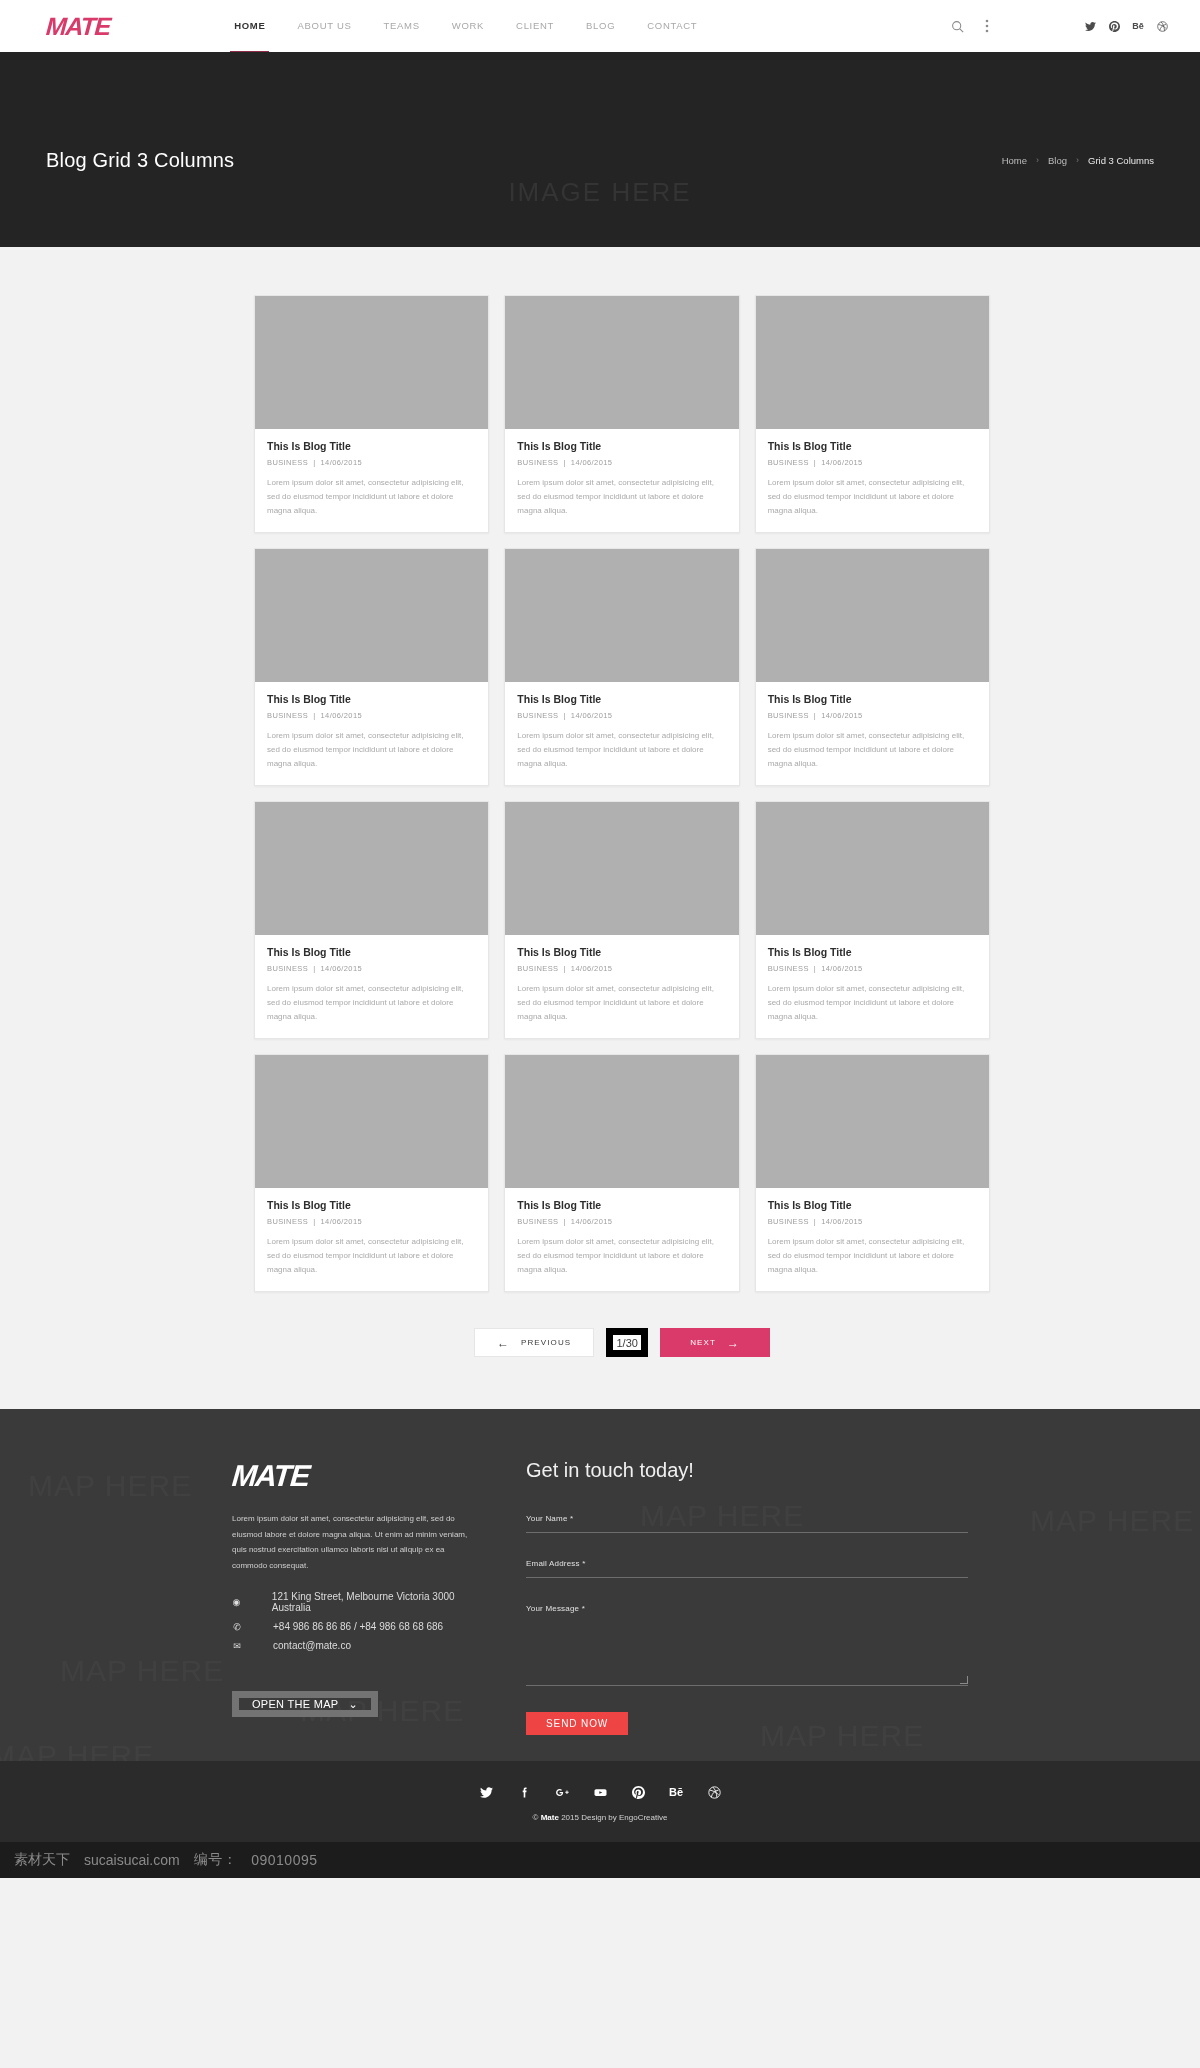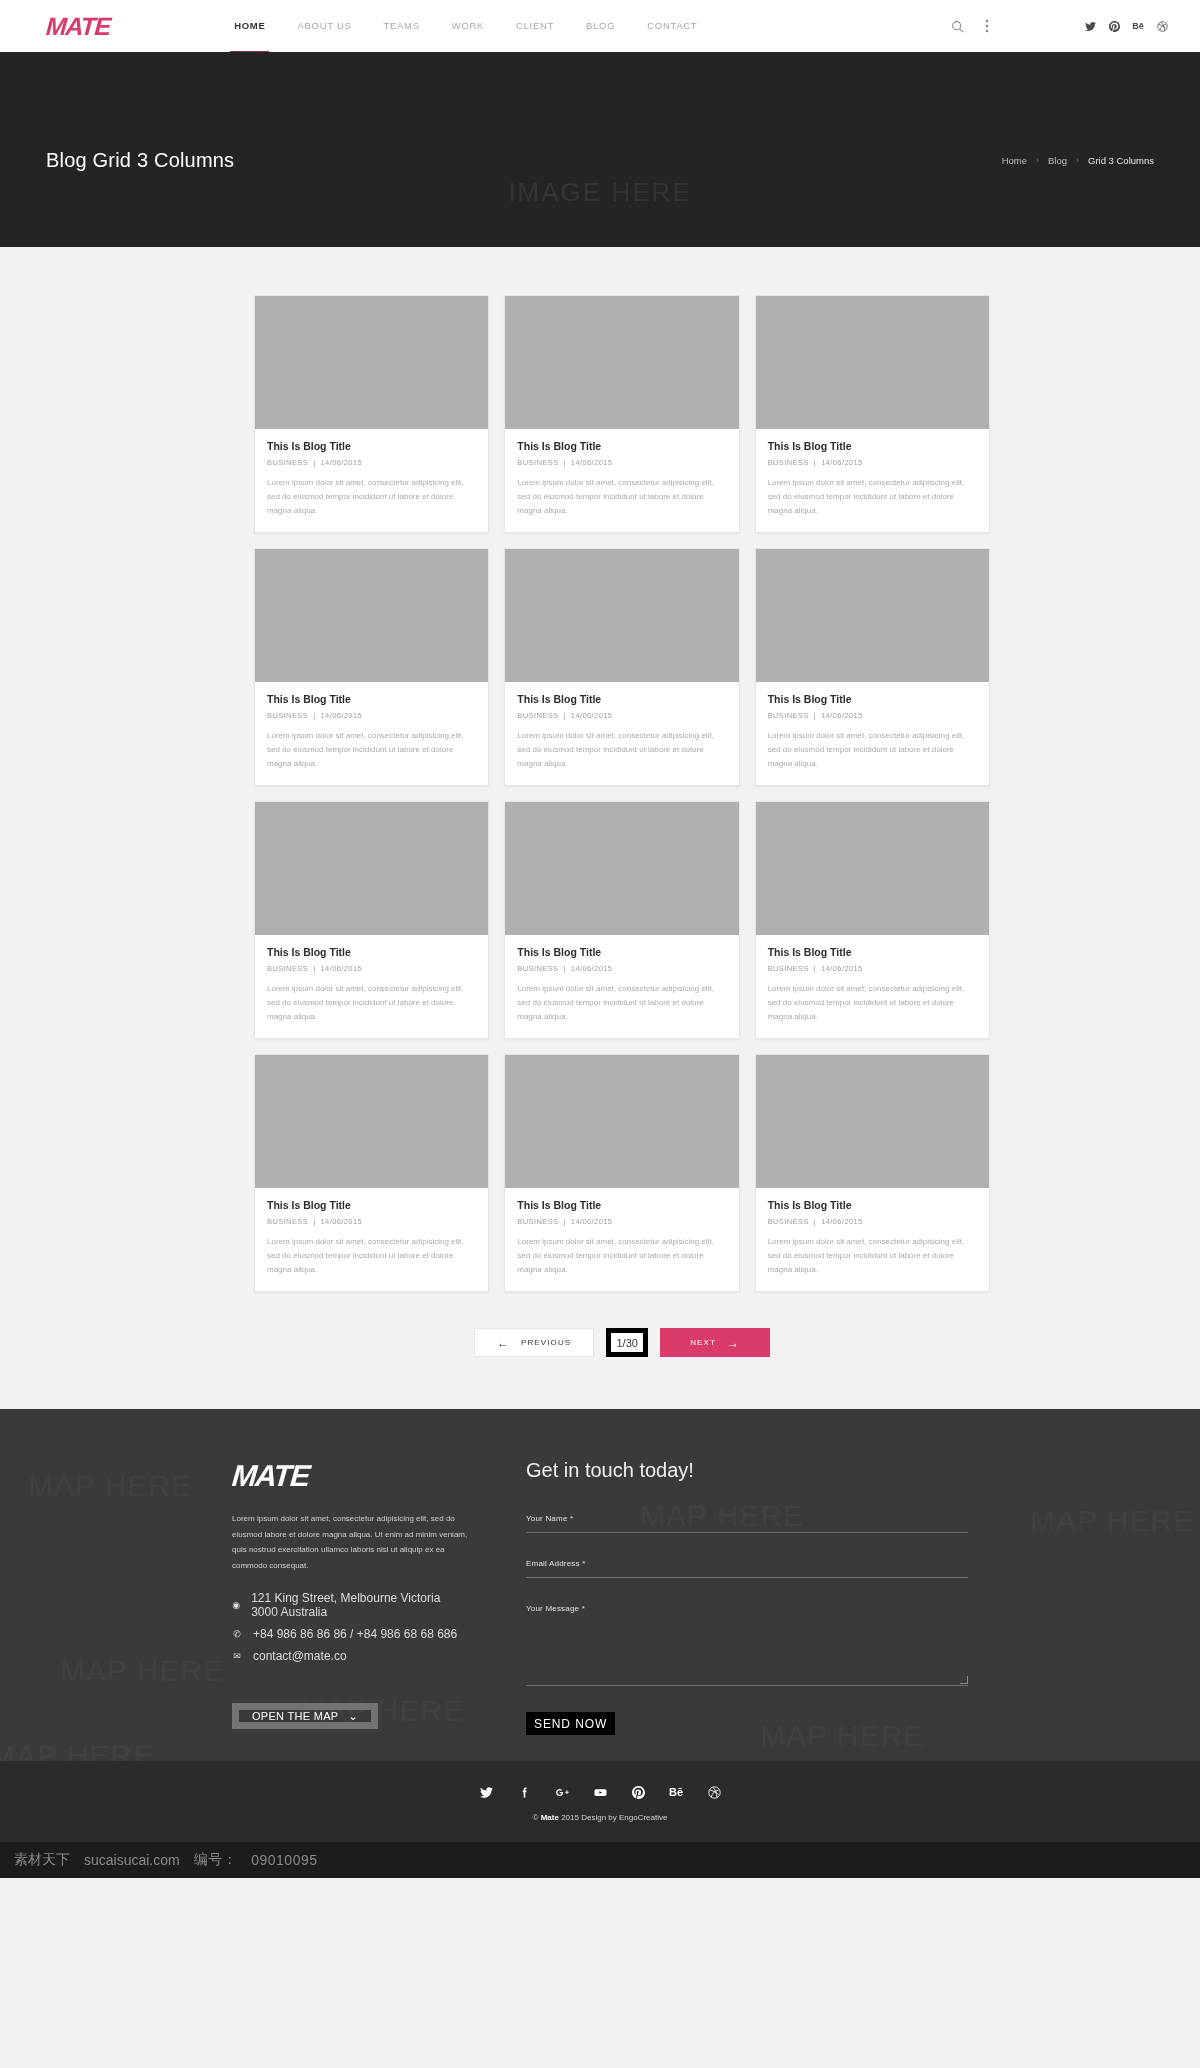--- a/index.html
+++ b/index.html
@@ -169,21 +169,21 @@
     align-items: center;
     gap: 11px;
     padding: 0 22px;
     font-size: 8px;
     letter-spacing: 1.1px;
     color: #3b3b3b;
     cursor: pointer;
   }
   .pg-count {
     background: #fff;
-    border: 5px solid #000000;
+    border: 7px solid #000000;
     height: 29px;
     min-width: 42px;
     display: flex; align-items: center; justify-content: center;
     font-size: 11px;
     color: #3b3b3b;
   }
   .pg-next {
     background: #d93a6a;
     border: none;
     color: #fff;
@@ -233,21 +233,21 @@
   }
   .fdesc {
     font-size: 8px;
     line-height: 1.95;
     color: #cfcfcf;
     margin-bottom: 18px;
   }
   .fcontact { display: flex; flex-direction: column; gap: 8px; }
   .frow { display: flex; align-items: center; gap: 11px; }
   .frow .fico { width: 10px; color: #e0e0e0; font-size: 9px; text-align: center; }
-  .frow .ftxt { font-size: 12px; color: #dcdcdc; }
+  .frow .ftxt { font-size: 10px; color: #dcdcdc; margin-left: 20px; }
   .mapbtn {
     margin-top: 40px;
     border: 7px solid #737373;
     background: transparent;
     color: #fff;
     height: 26px;
     width: 146px;
     display: flex;
     align-items: center;
     justify-content: center;
@@ -283,26 +283,26 @@
   }
   .field.msg .linebox::after {
     content: "";
     position: absolute;
     right: 0; bottom: 1px;
     width: 7px; height: 7px;
     border-right: 1px solid #8a8a8a;
     border-bottom: 1px solid #8a8a8a;
   }
   .sendbtn {
-    background: #000000;
+    background: #ef4444;
     border: none;
     color: #fff;
     height: 23px;
-    padding: 0 8px;
-    font-size: 12px;
+    padding: 0 20px;
+    font-size: 10px;
     letter-spacing: 0.9px;
     cursor: pointer;
   }
 
   
   .bottombar {
     background: #2b2b2b;
     padding: 22px 0 20px 0;
     text-align: center;
   }

